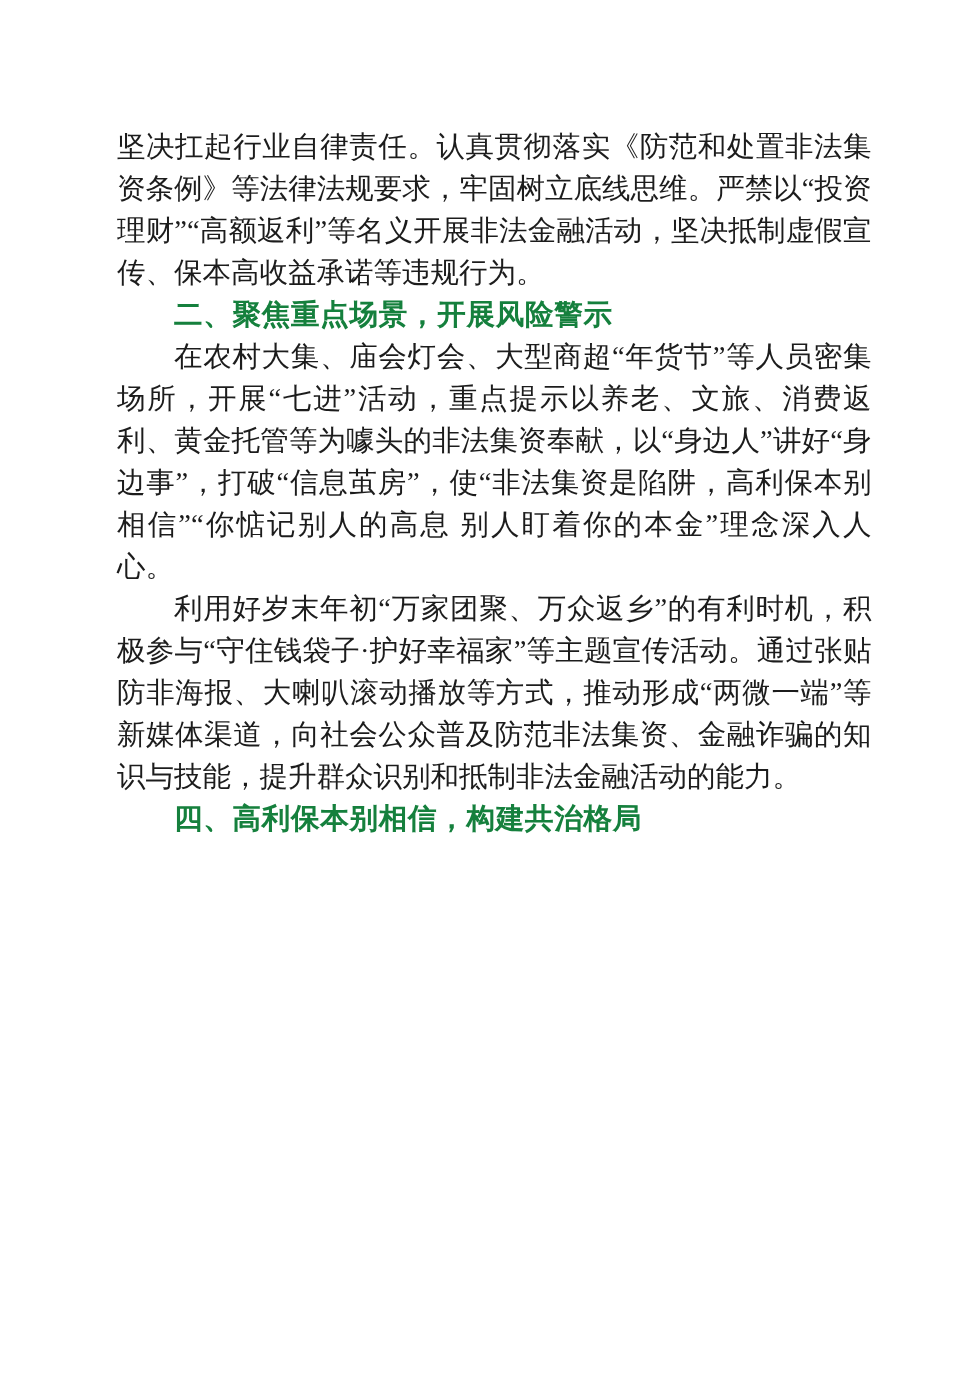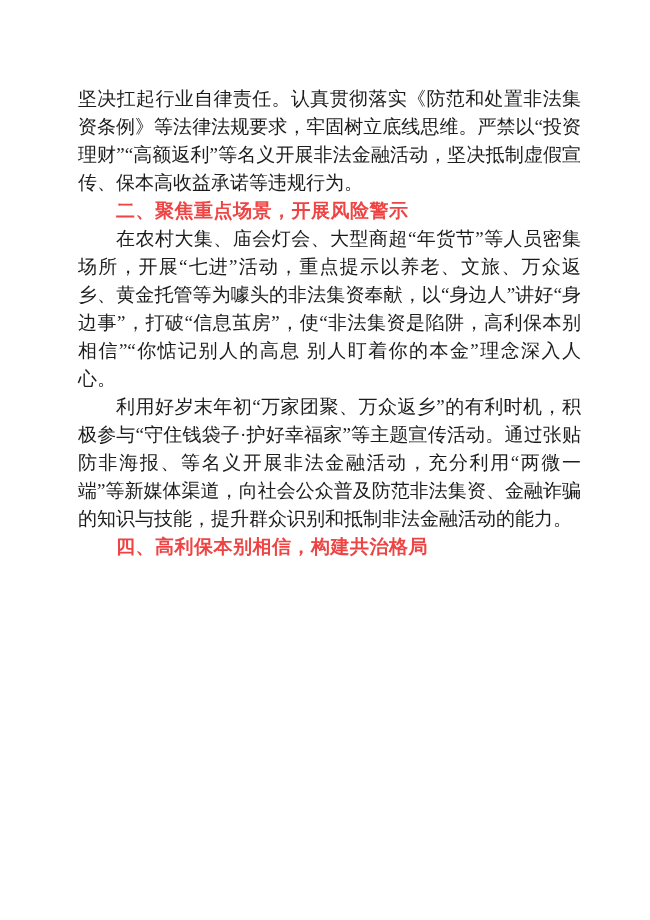--- a/index.html
+++ b/index.html
@@ -34,28 +34,28 @@
   .doc-paragraph.continuation {
     text-indent: 0;
   }
   .doc-heading {
     margin: 0;
     font-family: "Liberation Sans", "DejaVu Sans", sans-serif;
     font-weight: bold;
     font-size: 19px;
     line-height: 28px;
     text-indent: 2em;
-    color: #ef4444;
+    color: #15803d;
     letter-spacing: 0.5px;
   }
 </style>
 </head>
 <body>
 
 <div class="page">
   <div class="doc-content" id="doc-body">
       <p class="doc-paragraph continuation">坚决扛起行业自律责任。认真贯彻落实《防范和处置非法集资条例》等法律法规要求，牢固树立底线思维。严禁以“投资理财”“高额返利”等名义开展非法金融活动，坚决抵制虚假宣传、保本高收益承诺等违规行为。</p>
       <h2 class="doc-heading">二、聚焦重点场景，开展风险警示</h2>
-      <p class="doc-paragraph">在农村大集、庙会灯会、大型商超“年货节”等人员密集场所，开展“七进”活动，重点提示以养老、文旅、万众返乡、黄金托管等为噱头的非法集资奉献，以“身边人”讲好“身边事”，打破“信息茧房”，使“非法集资是陷阱，高利保本别相信”“你惦记别人的高息 别人盯着你的本金”理念深入人心。</p>
-      <p class="doc-paragraph">利用好岁末年初“万家团聚、万众返乡”的有利时机，积极参与“守住钱袋子·护好幸福家”等主题宣传活动。通过张贴防非海报、等名义开展非法金融活动，充分利用“两微一端”等新媒体渠道，向社会公众普及防范非法集资、金融诈骗的知识与技能，提升群众识别和抵制非法金融活动的能力。</p>
+      <p class="doc-paragraph">在农村大集、庙会灯会、大型商超“年货节”等人员密集场所，开展“七进”活动，重点提示以养老、文旅、消费返利、黄金托管等为噱头的非法集资奉献，以“身边人”讲好“身边事”，打破“信息茧房”，使“非法集资是陷阱，高利保本别相信”“你惦记别人的高息 别人盯着你的本金”理念深入人心。</p>
+      <p class="doc-paragraph">利用好岁末年初“万家团聚、万众返乡”的有利时机，积极参与“守住钱袋子·护好幸福家”等主题宣传活动。通过张贴防非海报、大喇叭滚动播放等方式，推动形成“两微一端”等新媒体渠道，向社会公众普及防范非法集资、金融诈骗的知识与技能，提升群众识别和抵制非法金融活动的能力。</p>
       <h2 class="doc-heading">四、高利保本别相信，构建共治格局</h2>
     </div>
 </div>
 
 </body></html>

